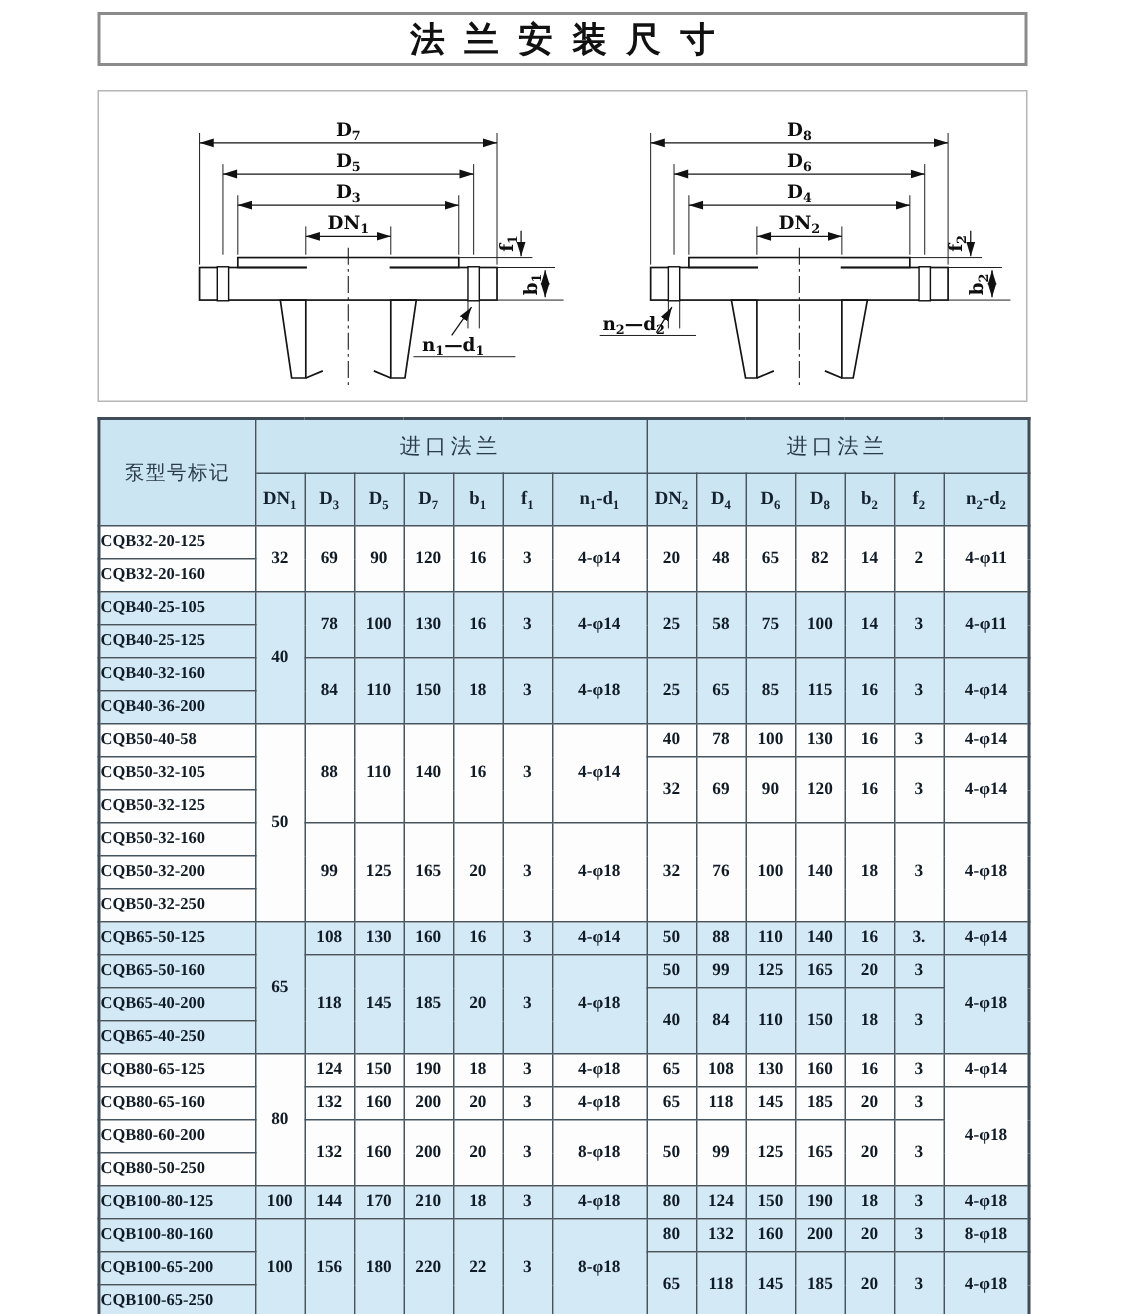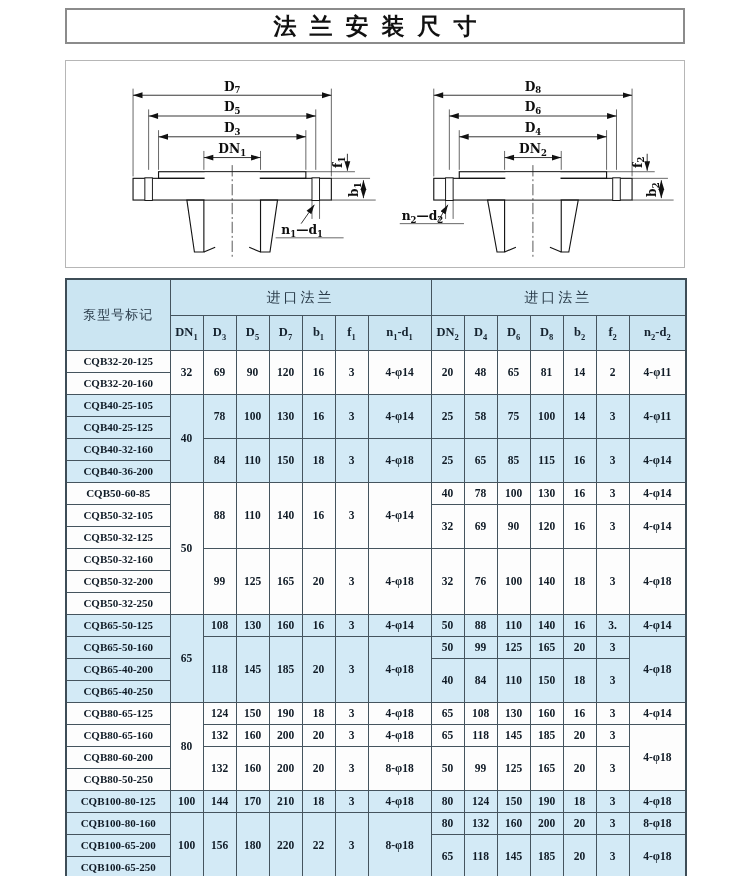--- a/index.html
+++ b/index.html
@@ -22,21 +22,21 @@
          table-layout:fixed;border:2px solid #3e4d57;}
   table.spec th,table.spec td{border:1px solid #45545e;padding:0;overflow:hidden;}
   th.gh{height:35px;background:#cbe5f2;font-weight:normal;font-size:14px;letter-spacing:3px;
          color:#2a3b49;font-family:Liberation Serif, serif;}
   th.mh{background:#cbe5f2;font-weight:normal;font-size:13px;letter-spacing:1px;color:#2a3b49;}
   th.ch{height:34px;background:#cbe5f2;font-family:"Liberation Serif","DejaVu Serif",serif;
          font-weight:bold;font-size:12.5px;color:#15222e;}
   th.ch sub,td sub{font-size:8.5px;}
   td{height:21px;text-align:center;font-family:"Liberation Serif","DejaVu Serif",serif;
          font-weight:bold;font-size:11.5px;color:#101b26;background:#fdfdfd;line-height:1;}
-  td.m{text-align:center;padding-left:7px;font-size:11px;letter-spacing:0;}
+  td.m{text-align:left;padding-left:7px;font-size:11px;letter-spacing:0;}
   tr.b td{background:#d3eaf6;}
 </style>
 </head>
 <body>
 
 <div class="sheet">
 
   <div class="title-box">
     <h1>法兰安装尺寸</h1>
   </div>
@@ -167,21 +167,21 @@
       <td rowspan="2">32</td>
       <td rowspan="2">69</td>
       <td rowspan="2">90</td>
       <td rowspan="2">120</td>
       <td rowspan="2">16</td>
       <td rowspan="2">3</td>
       <td rowspan="2">4-φ14</td>
       <td rowspan="2">20</td>
       <td rowspan="2">48</td>
       <td rowspan="2">65</td>
-      <td rowspan="2">81</td>
+      <td rowspan="2">82</td>
       <td rowspan="2">14</td>
       <td rowspan="2">2</td>
       <td rowspan="2">4-φ11</td>
     </tr>
     <tr class="w">
       <td class="m">CQB32-20-160</td>
     </tr>
 
     <tr class="b">
       <td class="m">CQB40-25-105</td>
@@ -217,21 +217,21 @@
       <td rowspan="2">115</td>
       <td rowspan="2">16</td>
       <td rowspan="2">3</td>
       <td rowspan="2">4-φ14</td>
     </tr>
     <tr class="b">
       <td class="m">CQB40-36-200</td>
     </tr>
 
     <tr class="w">
-      <td class="m">CQB50-60-85</td>
+      <td class="m">CQB50-40-58</td>
       <td rowspan="6">50</td>
       <td rowspan="3">88</td>
       <td rowspan="3">110</td>
       <td rowspan="3">140</td>
       <td rowspan="3">16</td>
       <td rowspan="3">3</td>
       <td rowspan="3">4-φ14</td>
       <td>40</td>
       <td>78</td>
       <td>100</td>

